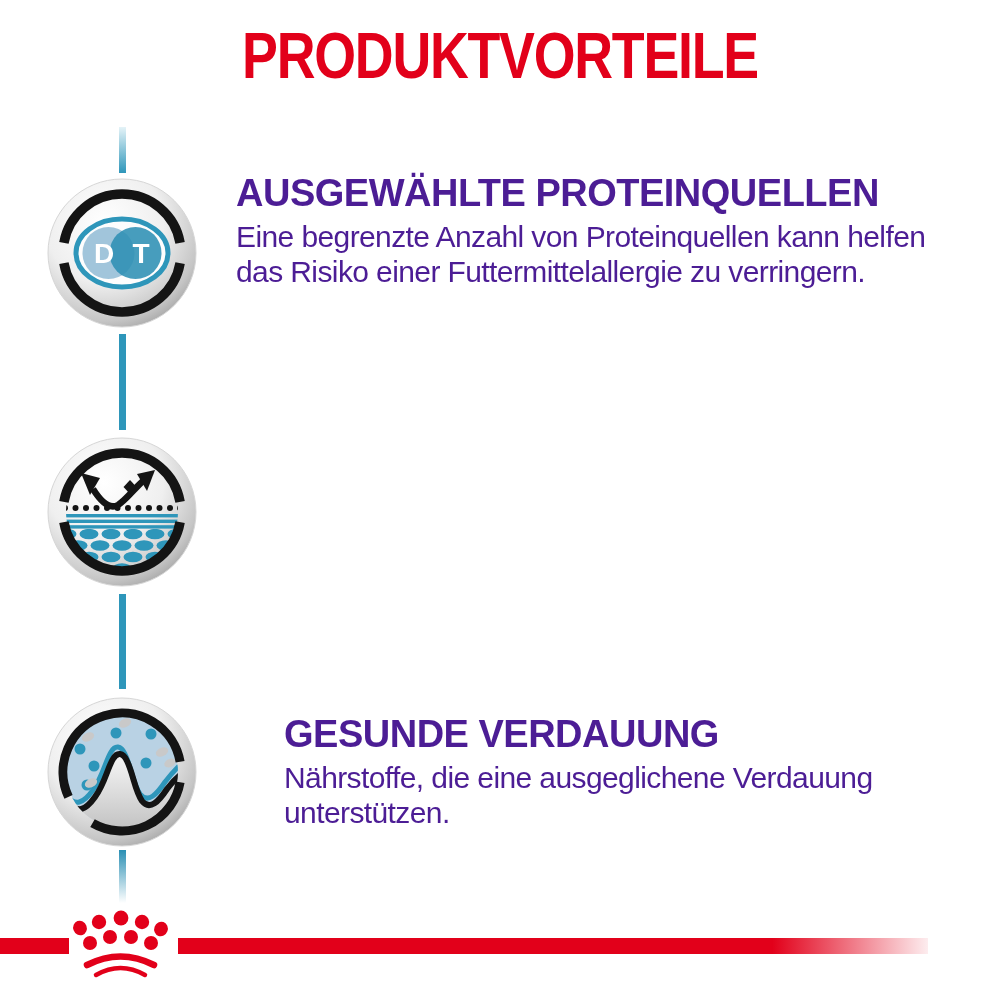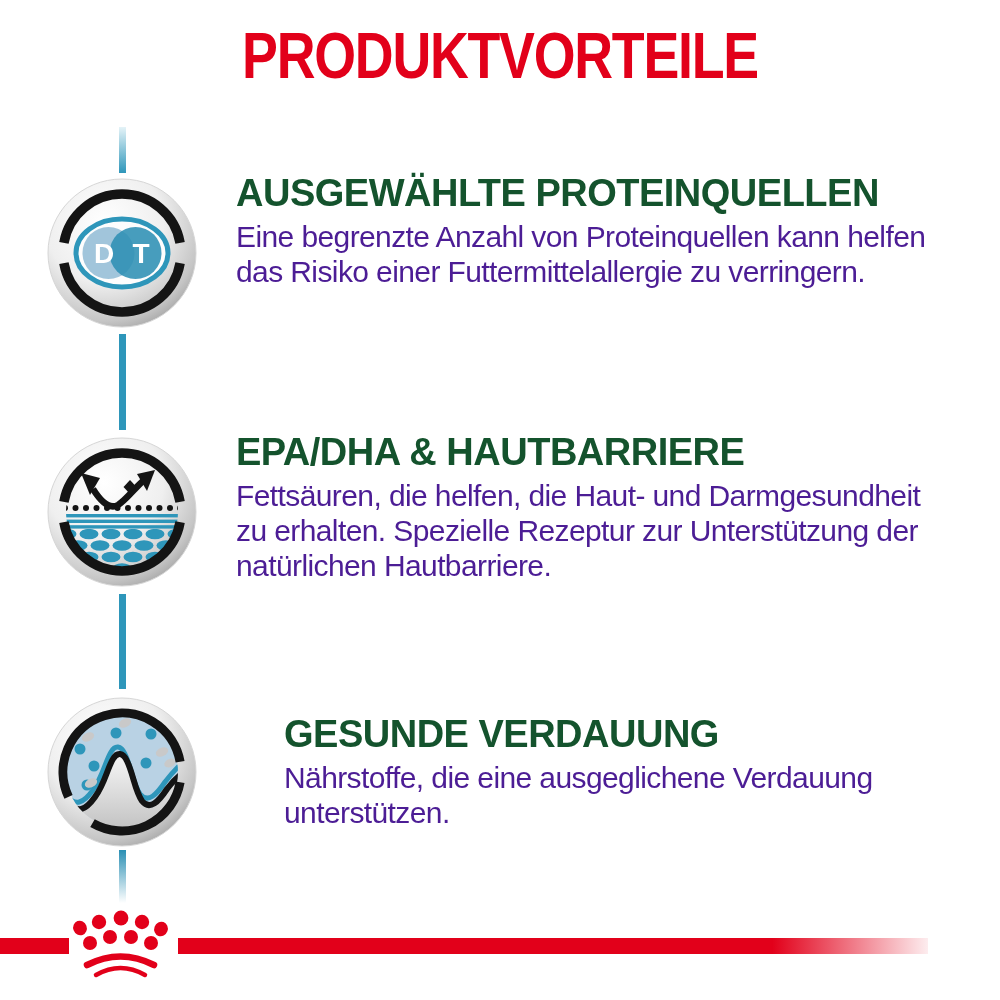--- a/index.html
+++ b/index.html
@@ -25,21 +25,21 @@
   .icon-badge.i1{top:178px;}
   .icon-badge.i2{top:437px;}
   .icon-badge.i3{top:697px;}
   .icon-badge svg{display:block;width:150px;height:150px;}
   
   .section{position:absolute;left:236px;width:748px;}
   .section.s1{top:173px;}
   .section.s2{top:432px;}
   .section.s3{top:714px;margin-left:48px;}
   .section h2{
-    margin:0;font-size:38px;line-height:40px;font-weight:bold;color:#14532d;
+    margin:0;font-size:38px;line-height:40px;font-weight:bold;color:#4c1d95;
     letter-spacing:-0.5px;white-space:nowrap;
   }
   .section p{
     margin:6px 0 0 0;font-size:30px;line-height:35px;color:#4c1d95;
     letter-spacing:-0.6px;white-space:pre-line;
   }
   
   .band{position:absolute;top:938px;height:16px;}
   .band.left{left:0;width:69px;background:#e2001a;}
   .band.right{left:178px;width:762px;
@@ -173,26 +173,20 @@
       <path d="M45.5,126.1 A59,59 0 0 0 133.1,85.2" fill="none" stroke="#141414" stroke-width="9"></path>
     </svg>
   </div>
 
   <div class="section s1">
     <h2>AUSGEWÄHLTE PROTEINQUELLEN</h2>
     <p>Eine begrenzte Anzahl von Proteinquellen kann helfen,
 das Risiko einer Futtermittelallergie zu verringern.</p>
   </div>
 
-  <div class="section s2">
-    <h2>EPA/DHA &amp; HAUTBARRIERE</h2>
-    <p>Fettsäuren, die helfen, die Haut- und Darmgesundheit
-zu erhalten. Spezielle Rezeptur zur Unterstützung der
-natürlichen Hautbarriere.</p>
-  </div>
 
   <div class="section s3">
     <h2>GESUNDE VERDAUUNG</h2>
     <p>Nährstoffe, die eine ausgeglichene Verdauung
 unterstützen.</p>
   </div>
 
   <div class="band left"></div>
   <div class="band right"></div>
 

